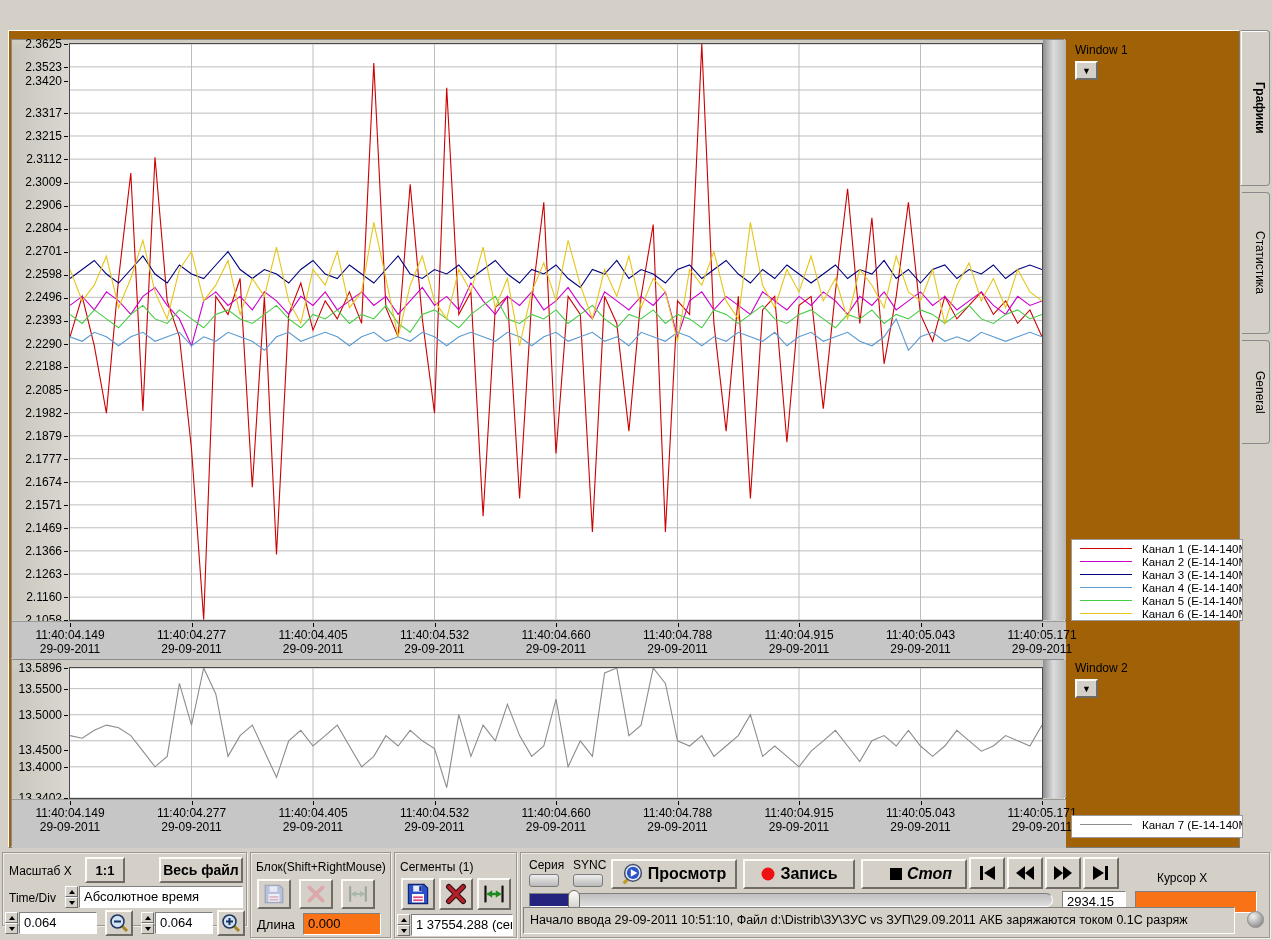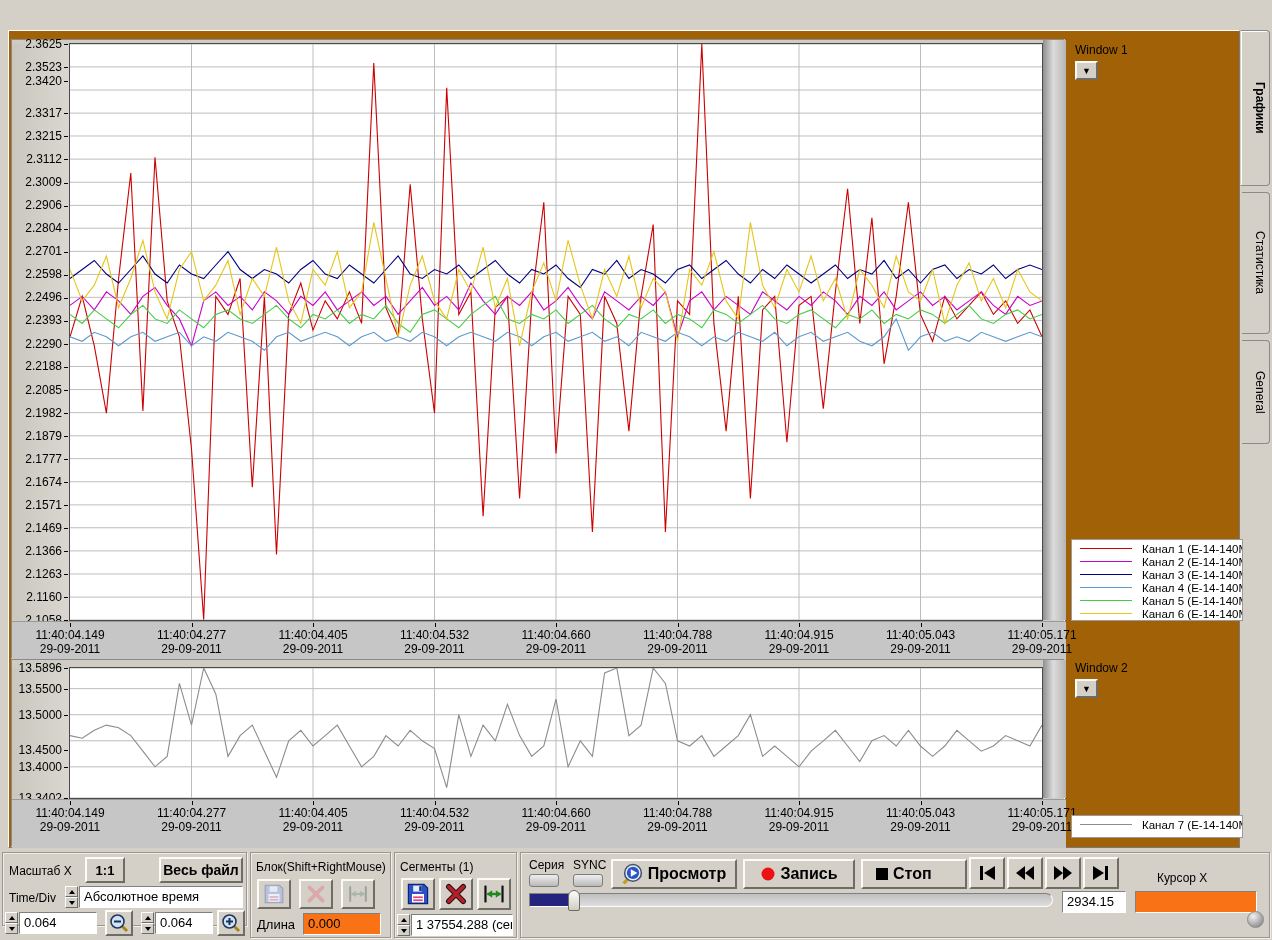--- a/index.html
+++ b/index.html
@@ -444,21 +444,21 @@
           <path d="M8 5.6 L14 9 L8 12.4 z" fill="#fff"></path>
         </svg>
       <span>Просмотр</span>
     </button>
     <button class="btn cmd" style="left:222px; top:6px; width:112px;">
       <svg width="16" height="16" viewBox="0 0 16 16">
           <circle cx="8" cy="8" r="6.5" fill="#ee1111"></circle>
         </svg>
       <span>Запись</span>
     </button>
-    <button class="btn cmd" style="left:340px; top:6px; width:106px; justify-content:flex-start; padding-left:12px;">
+    <button class="btn cmd" style="left:340px; top:6px; width:106px; justify-content:flex-start; padding-left:26px;font-style:italic;">
       <svg width="14" height="14" viewBox="0 0 14 14">
           <rect x="1" y="1" width="12" height="12" fill="#000"></rect>
         </svg>
       <span>Стоп</span>
     </button>
 
     <button class="btn navb" style="left:448px; top:4px;">
       <svg width="22" height="16" viewBox="0 0 22 16">
           <rect x="4" y="1" width="3" height="14" fill="#000"></rect>
           <path d="M19 1 L8 8 L19 15 z" fill="#000"></path>
@@ -485,15 +485,16 @@
 
     <div class="lbl" style="left:636px; top:18px;">Курсор X</div>
 
     <div id="slider-track">
       <div id="slider-fill" style="width:42px;"></div>
       <div id="slider-thumb"></div>
     </div>
     <div class="field sunken" style="left:541px; top:38px; width:64px; height:22px;">2934.15</div>
     <div class="field gray" style="left:614px; top:38px; width:122px; height:22px; border-top:1px solid #808080; border-left:1px solid #808080; border-right:1px solid #fff; border-bottom:1px solid #fff;"></div>
 
+    <div id="status-bar">Начало ввода   29-09-2011 10:51:10, Файл d:\Distrib\ЗУ\ЗУС vs ЗУП\29.09.2011 АКБ заряжаются током 0.1С разряж</div>
     <div id="status-led"></div>
   </div>
 </div>
 
 </body></html>

